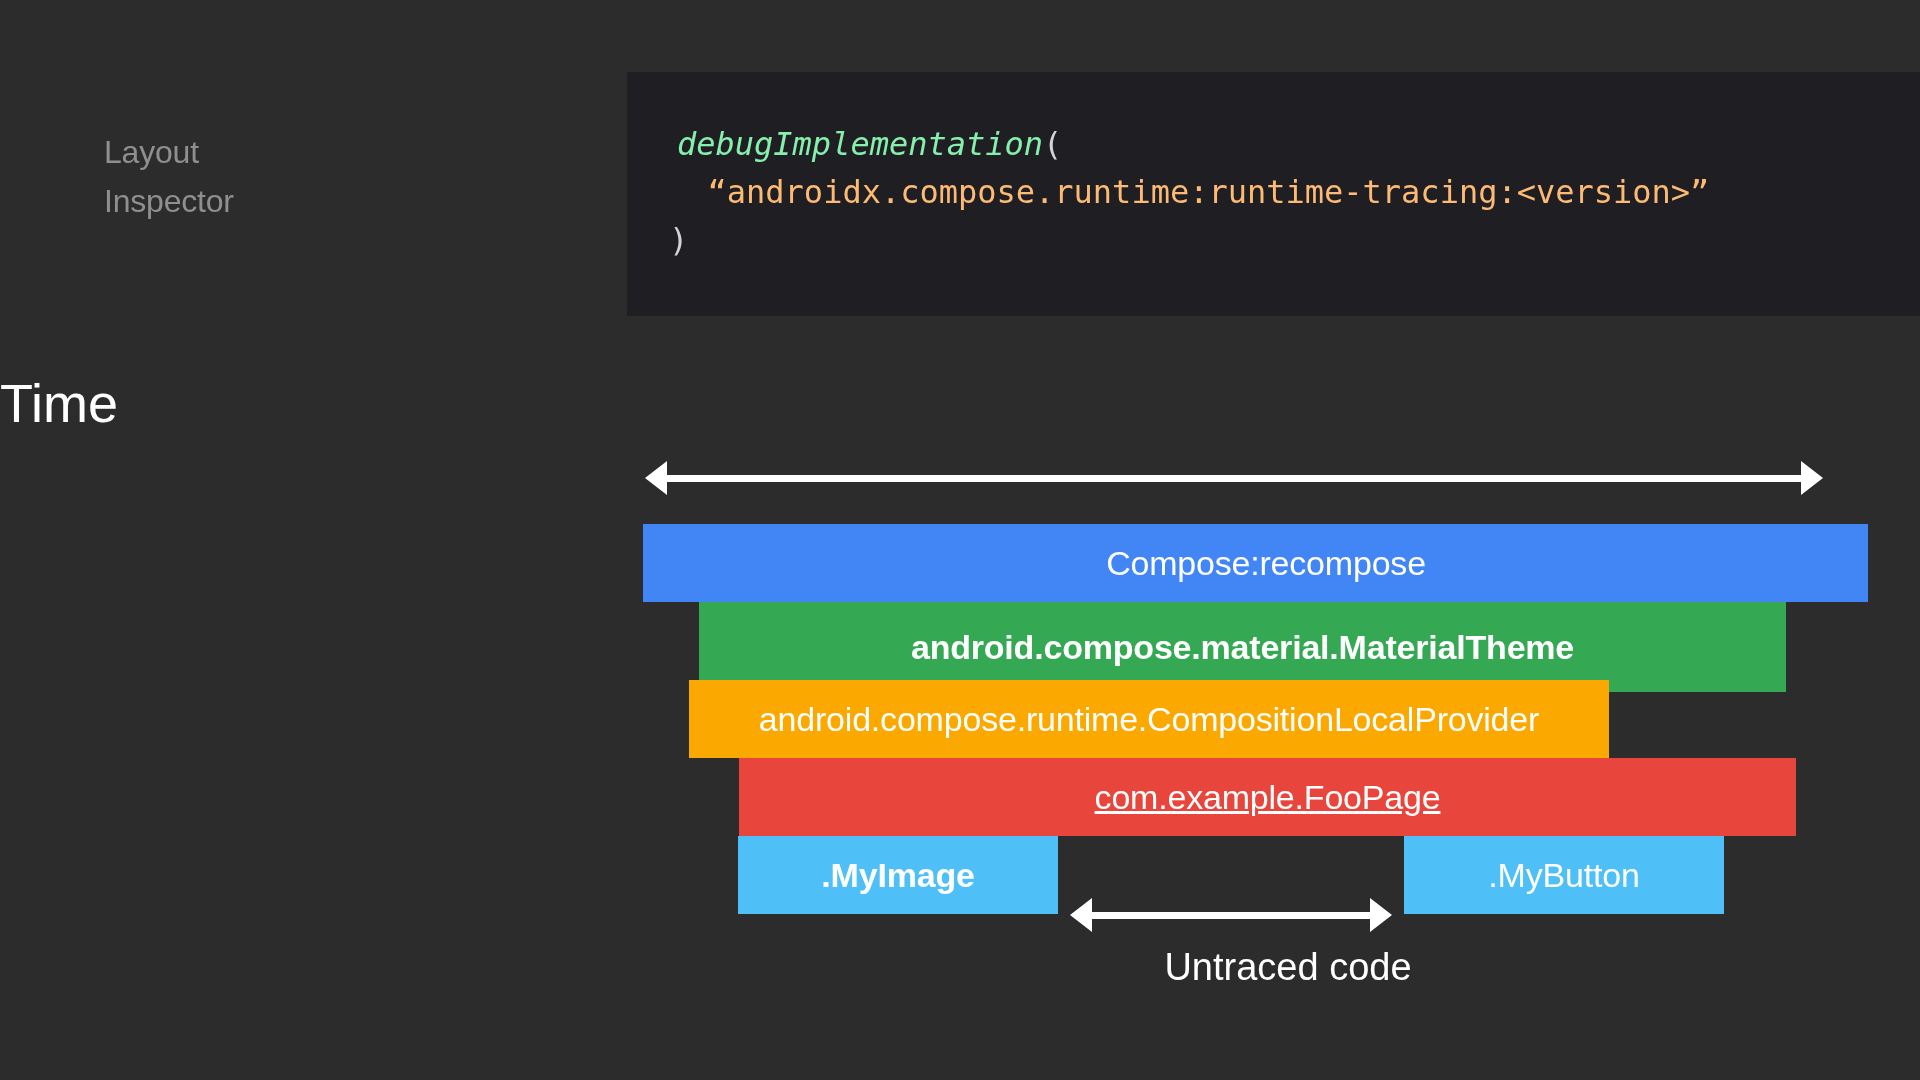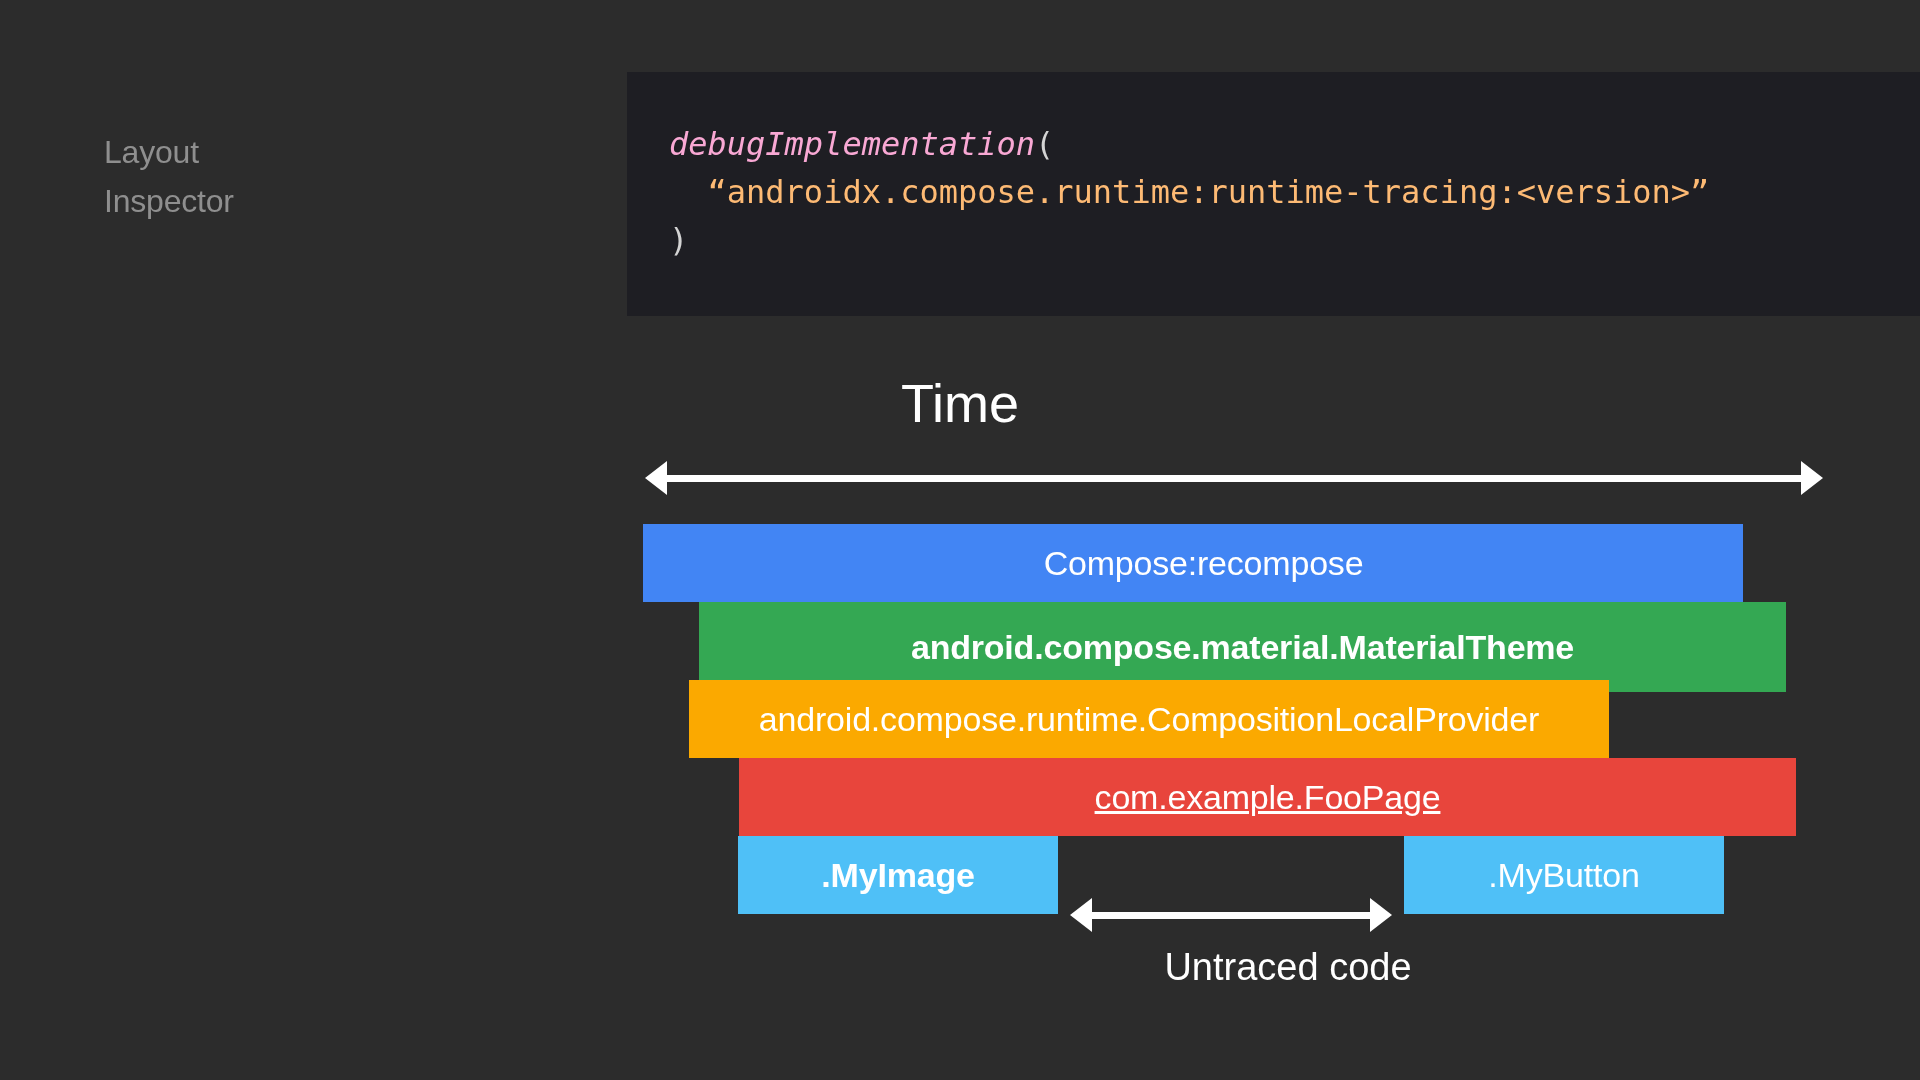--- a/index.html
+++ b/index.html
@@ -75,21 +75,20 @@
     width: 1920px;
     height: 1080px;
     pointer-events: none;
   }
 
   .time-title {
     position: absolute;
     left: 0;
     right: 0;
     top: 372px;
-    text-align: center;
     font-size: 54px;
     line-height: 62px;
     color: #ffffff;
     font-weight: 400;
   }
 
   
   .arrow-row { position: absolute; height: 34px; }
   .arrow-row .shaft {
     position: absolute;
@@ -143,42 +142,42 @@
 </head>
 <body style="background: rgb(44, 44, 44);">
 
 <div class="slide-labels">
   <div class="label-muted" style="white-space: pre-line;">Layout
 Inspector</div>
 </div>
 
 <div class="code-block" style="background: rgb(30, 30, 35);">
   <span class="code-line">
-    <span class="tok-fn" style="color: #f9a8d4;">debugImplementation</span><span class="tok-punct" style="color: rgb(212, 212, 212);">(</span>
+    <span class="tok-fn" style="color: #86efac; margin-left: 8px;">debugImplementation</span><span class="tok-punct" style="color: rgb(212, 212, 212);">(</span>
   </span>
   <span class="code-line code-indent">
     <span class="tok-str" style="color: #fdba74;">“androidx.compose.runtime:runtime-tracing:&lt;version&gt;”</span>
   </span>
   <span class="code-line">
     <span class="tok-punct" style="color: rgb(212, 212, 212);">)</span>
   </span>
 </div>
 
 <div class="timeline">
 
   <div class="time-title">Time</div>
 
   <div class="arrow-row" id="time-arrow">
     <span class="head left" style="border-right-color: rgb(255, 255, 255);"></span>
     <span class="shaft" style="background: rgb(255, 255, 255);"></span>
     <span class="head right" style="border-left-color: rgb(255, 255, 255);"></span>
   </div>
 
   <div id="bars-layer">
-      <div class="bar" style="left: 643px; width: 1100px; top: 524px; height: 78px; background: rgb(66, 133, 244); padding-left: 21px;">
+      <div class="bar" style="left: 643px; width: 1225px; top: 524px; height: 78px; background: rgb(66, 133, 244); padding-left: 21px;">
         <span>Compose:recompose</span>
       </div>
       <div class="bar" style="left: 699px; width: 1087px; top: 602px; height: 90px; background: rgb(52, 168, 83); font-weight: bold;">
         <span>android.compose.material.MaterialTheme</span>
       </div>
       <div class="bar" style="left: 689px; width: 920px; top: 680px; height: 78px; background: rgb(251, 169, 0);">
         <span>android.compose.runtime.CompositionLocalProvider</span>
       </div>
       <div class="bar" style="left: 739px; width: 1057px; top: 758px; height: 78px; background: rgb(232, 69, 60); text-decoration: underline;">
         <span>com.example.FooPage</span>

